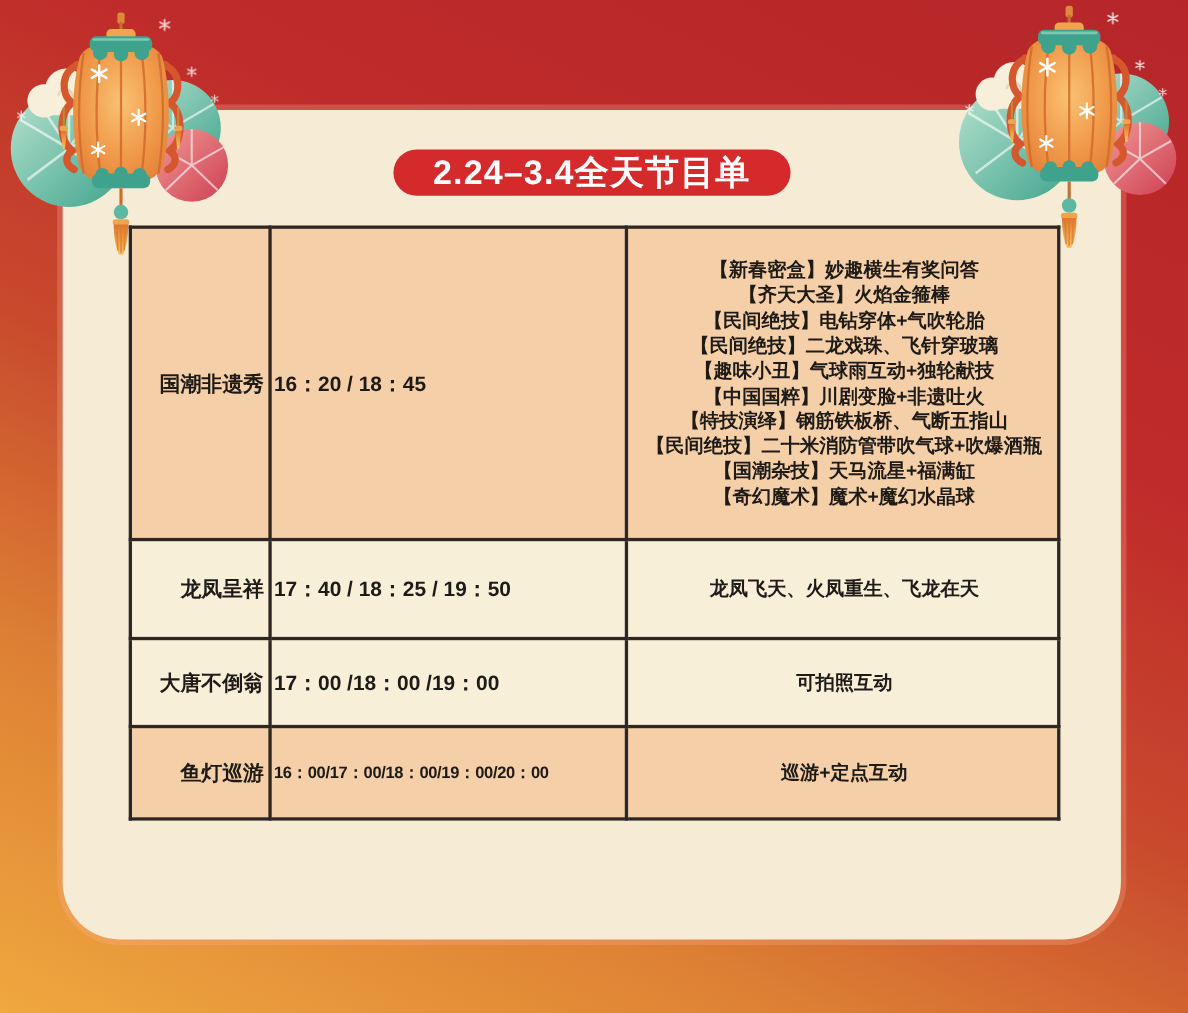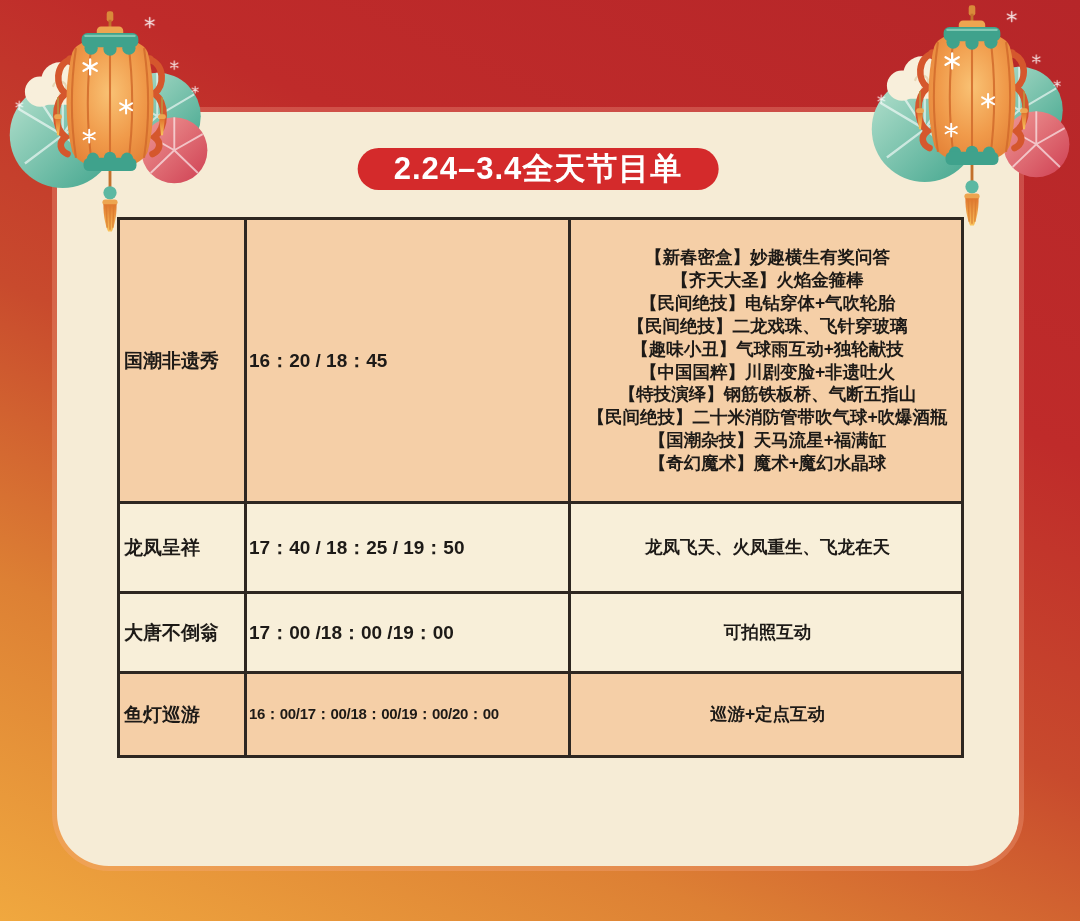--- a/index.html
+++ b/index.html
@@ -8,21 +8,21 @@
     width: 1080px;
     height: 921px;
     overflow: hidden;
     font-family: "Liberation Sans", sans-serif;
     background: linear-gradient(205deg,
       #b62629 0%, #bf2b2a 32%, #c84a2d 55%,
       #dd8034 76%, #f0a83f 100%);
   }
   .card {
     position: absolute;
-    left: 57px; top: 112px;
+    left: 57px; top: 100px;
     width: 962px; height: 754px;
     background: #f6ecd6;
     border-radius: 52px;
     box-shadow: 0 0 0 5px rgba(250, 175, 150, 0.28);
   }
   .title-pill {
     position: absolute;
     top: 36px; left: 50%;
     transform: translateX(-50%);
     height: 42px; line-height: 42px;
@@ -40,21 +40,21 @@
     left: 60px; top: 105px;
     width: 844px;
     border-collapse: collapse;
     table-layout: fixed;
     color: #1d1a17;
     font-weight: bold;
   }
   table.program td { border: 3px solid #2e2721; vertical-align: middle; }
   tr.row-peach td { background: #f5cfa7; }
   tr.row-cream td { background: #f8efd9; }
-  td.name  { text-align: left; font-size: 19px; padding: 0 4px; }
+  td.name  { text-align: right; font-size: 19px; padding: 0 4px; }
   td.times { font-size: 19px; padding: 0 2px; }
   td.times.sm { font-size: 15px; letter-spacing: -0.3px; }
   td.desc {
     text-align: center;
     font-size: 17.5px;
     line-height: 1.31;
     padding: 10px 4px 10px 7px;
     white-space: pre-line;
   }
   .lantern { position: absolute; }

